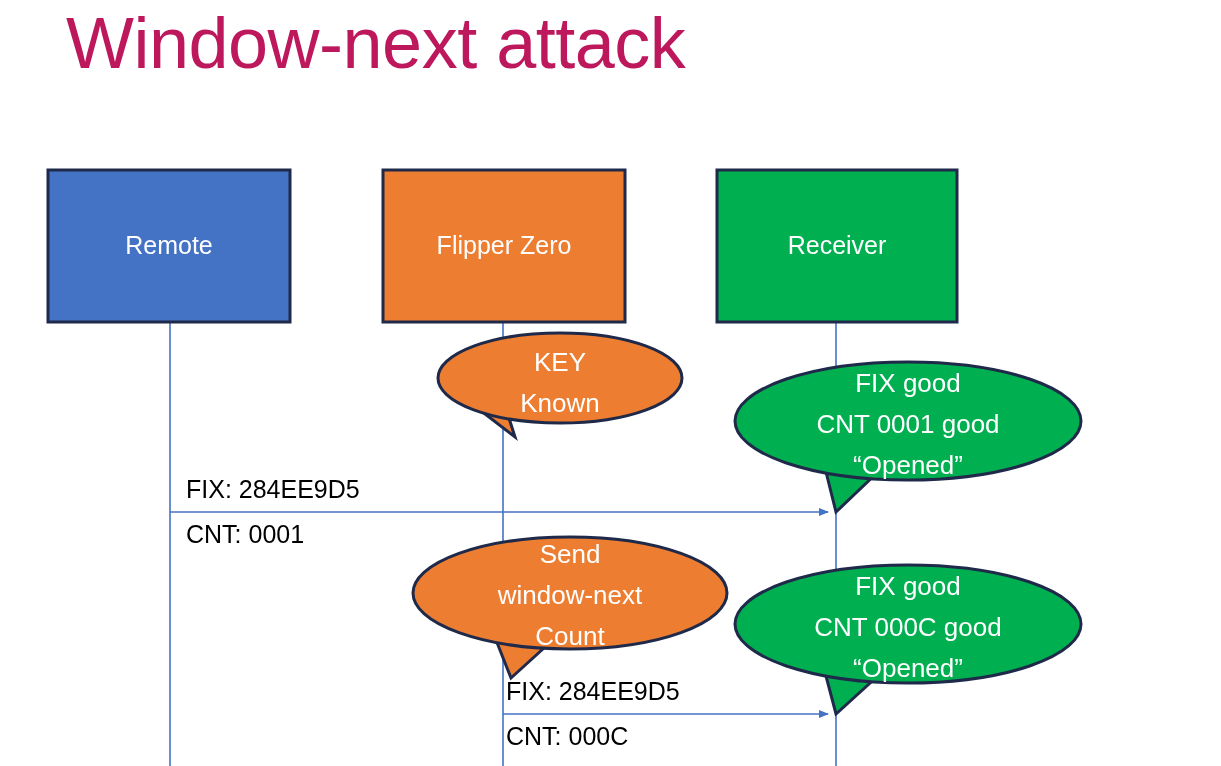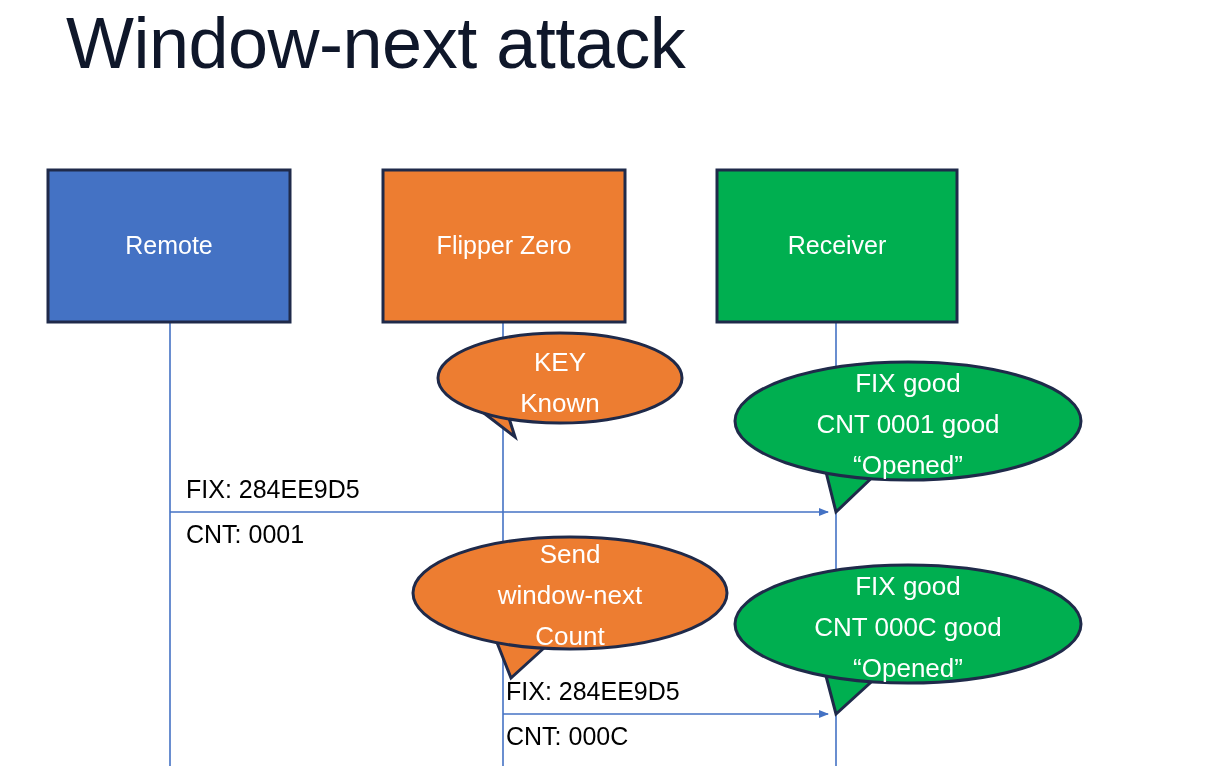--- a/index.html
+++ b/index.html
@@ -19,21 +19,21 @@
     height: 766px;
     background: #ffffff;
   }
   #slide-title {
     position: absolute;
     left: 66px;
     top: 2px;
     font-size: 72px;
     line-height: 1.15;
     font-weight: 400;
-    color: #0f172a;
+    color: #be185d;
     letter-spacing: -0.5px;
     white-space: nowrap;
   }
   svg#diagram {
     position: absolute;
     left: 0;
     top: 0;
   }
   .actor-label {
     font-family: "Liberation Sans", sans-serif;

